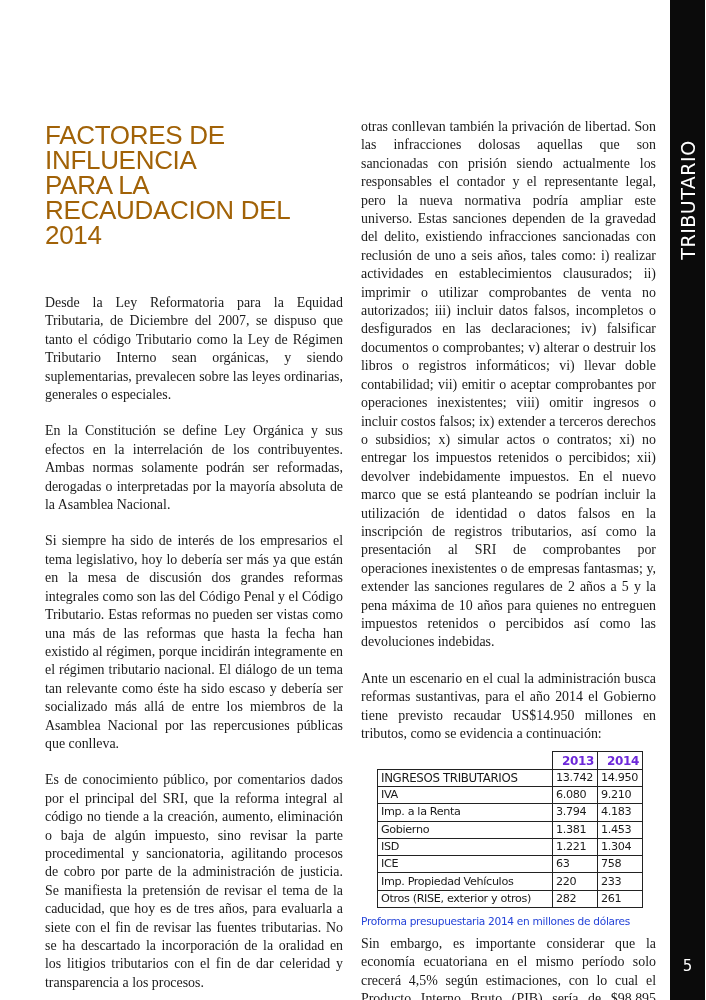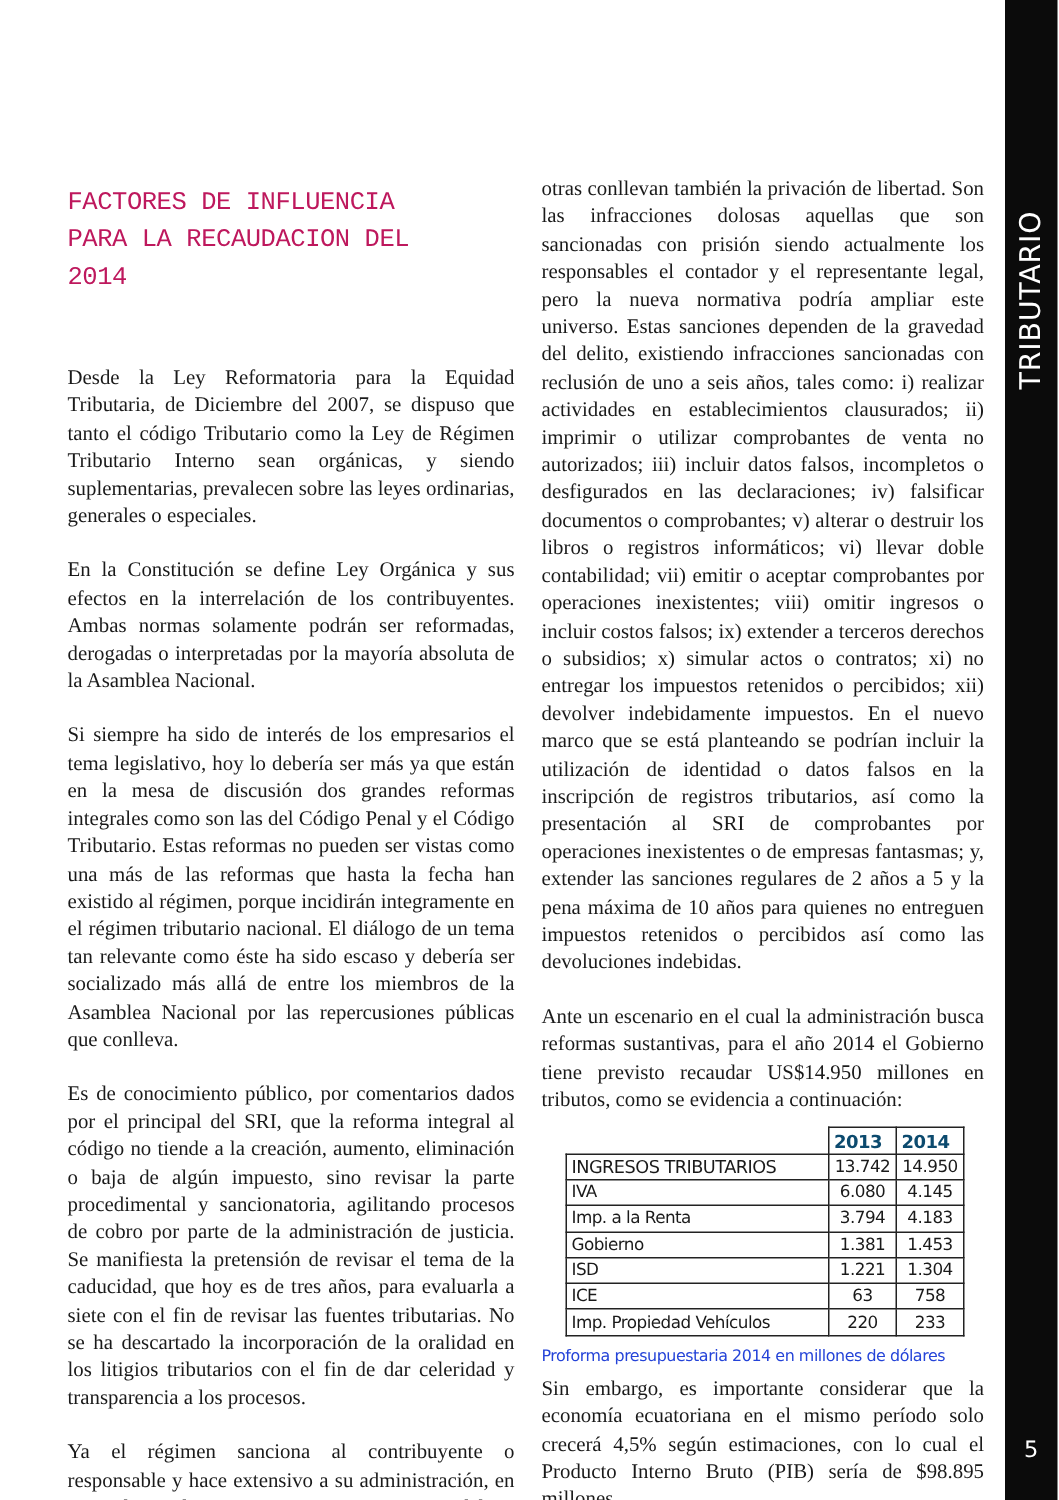--- a/index.html
+++ b/index.html
@@ -18,36 +18,36 @@
       transform: rotate(-90deg); white-space: nowrap; color: #ffffff;
       font-family: "DejaVu Sans", sans-serif; font-size: 19px; letter-spacing: 0.5px;
     }
     .page-number {
       position: absolute; left: 0; top: 957px; width: 35px; text-align: center;
       color: #ffffff; font-family: "DejaVu Sans", sans-serif; font-size: 15px;
     }
     .col-left { position: absolute; left: 45px; top: 118px; width: 298px; }
     .col-right { position: absolute; left: 361px; top: 118px; width: 295px; }
     .title {
-      font-family: Liberation Mono, monospace; font-size: 17px; line-height: 25px;
-      font-weight: normal; color: #be185d; margin: 5px 0 0 0; letter-spacing: -0.3px;
+      font-family: Liberation Sans, sans-serif; font-size: 26px; line-height: 25px;
+      font-weight: normal; color: #a16207; margin: 5px 0 0 0; letter-spacing: -0.3px;
     }
     p.body {
       margin: 0; font-size: 13.9px; line-height: 18.4px; text-align: justify;
       hyphens: manual;
     }
     .gap { height: 18px; }
     .table-wrap { margin: 8px 0 0 16px; width: 266px; }
     table.rev {
       border-collapse: collapse; font-family: "DejaVu Sans", sans-serif; font-size: 11.2px;
       width: 266px; letter-spacing: -0.35px;
     }
     table.rev td { border: 1.6px solid #222; padding: 0 3px; height: 16.3px; line-height: 14px; }
-    table.rev td.num { text-align: center; width: 38px; }
-    table.rev tr.head td { font-weight: bold; color: #0c4a6e; text-align: left; font-size: 12px; }
+    table.rev td.num { text-align: left; width: 38px; }
+    table.rev tr.head td { font-weight: bold; color: #6d28d9; text-align: right; font-size: 12px; }
     table.rev tr.head td.blank { border: none; }
     table.rev tr.total td.lbl { font-size: 11.8px; margin-left: 24px; }
     .caption {
       color: #2443d8; font-family: "DejaVu Sans", sans-serif; font-size: 10.6px;
       text-align: left; margin: 7px 0 8px 0; letter-spacing: -0.3px;
     }
   </style>
 </head>
 <body>
 
@@ -90,21 +90,21 @@
         <td>2014</td>
       </tr>
       <tr class="total">
         <td class="lbl">INGRESOS TRIBUTARIOS</td>
         <td class="num">13.742</td>
         <td class="num">14.950</td>
       </tr>
       <tr>
         <td>IVA</td>
         <td class="num">6.080</td>
-        <td class="num">4.145</td>
+        <td class="num">9.210</td>
       </tr>
       <tr>
         <td>Imp. a la Renta</td>
         <td class="num">3.794</td>
         <td class="num">4.183</td>
       </tr>
       <tr>
         <td>Gobierno</td>
         <td class="num">1.381</td>
         <td class="num">1.453</td>
@@ -117,19 +117,24 @@
       <tr>
         <td>ICE</td>
         <td class="num">63</td>
         <td class="num">758</td>
       </tr>
       <tr>
         <td>Imp. Propiedad Vehículos</td>
         <td class="num">220</td>
         <td class="num">233</td>
       </tr>
+      <tr>
+        <td>Otros (RISE, exterior y otros)</td>
+        <td class="num">282</td>
+        <td class="num">261</td>
+      </tr>
     </tbody>
       </table>
   </div>
   <div class="caption">Proforma presupuestaria  2014 en millones de dólares</div>
 
   <p class="body">Sin embargo, es importante considerar que la economía ecuatoriana en el mismo período solo crecerá 4,5% según estimaciones, con lo cual el Producto Interno Bruto (PIB) sería de $98.895 millones.</p>
 </div>
 
 </body></html>

